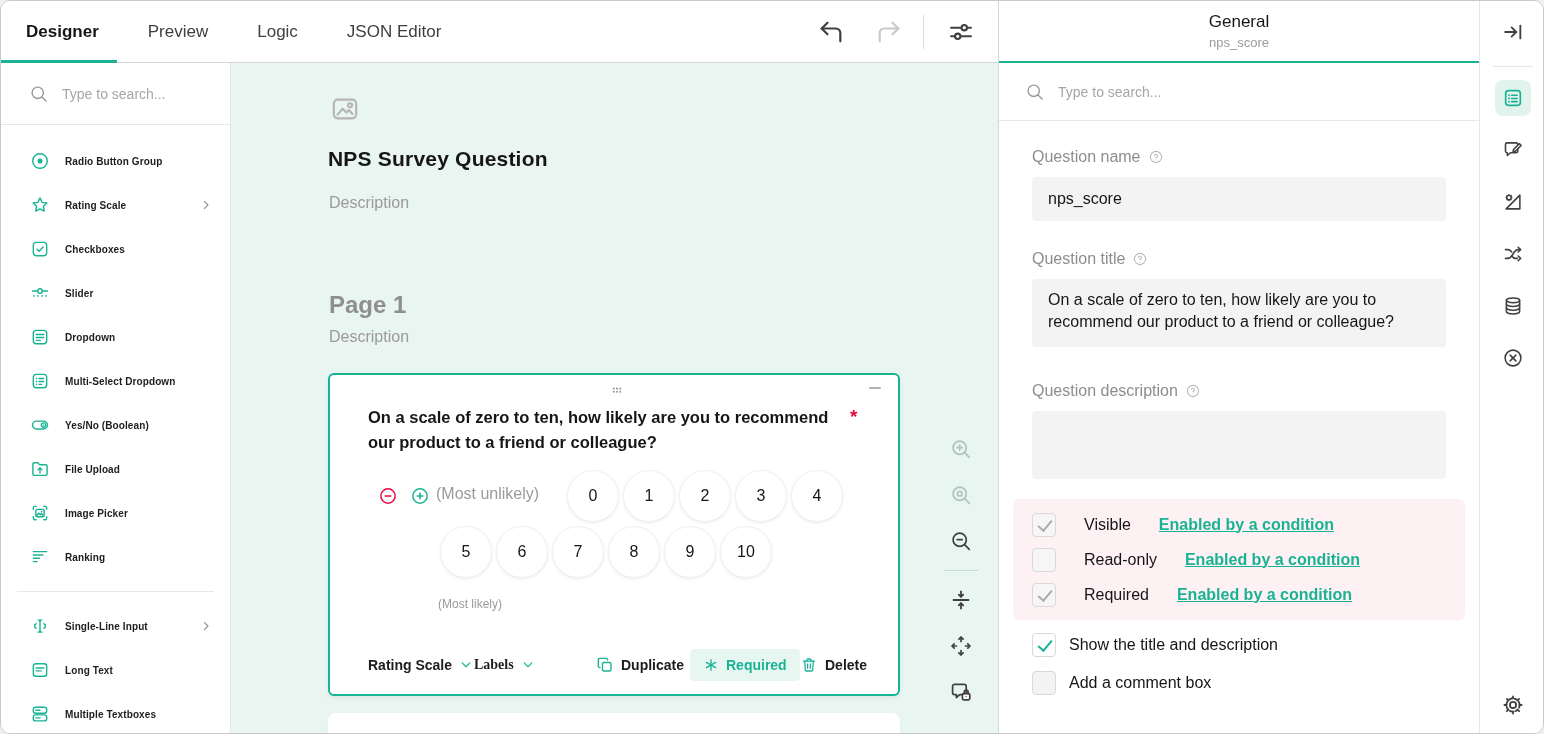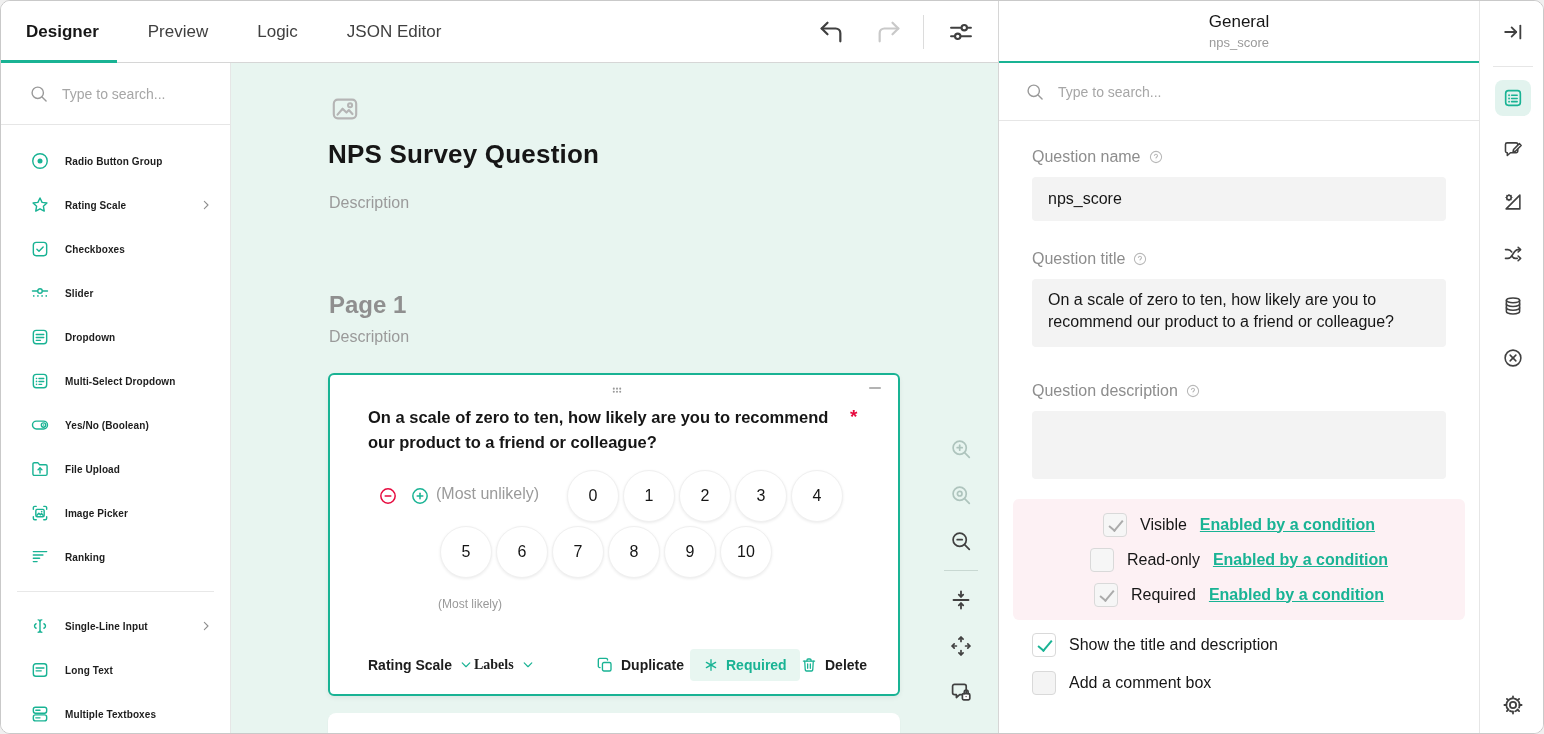--- a/index.html
+++ b/index.html
@@ -38,21 +38,21 @@
   .tb-items{padding-top:14px;}
   .tb-item{height:44px; display:flex; align-items:center; padding:0 16px 0 29px; gap:15px; cursor:pointer;}
   .tb-item .tbi{color:var(--accent,#19b394);}
   .tb-label{font-size:10px; font-weight:700; color:#1d1d1d; letter-spacing:.1px;}
   .tb-chevron{margin-left:auto; color:#8f8f8f;}
   .tb-divider{height:1px; background:#e8e8e8; margin:12px 16px;}
 
   
   .canvas{position:absolute; left:230px; top:62px; width:767px; bottom:0; background:var(--canvas_bg,#e8f5f0); overflow:hidden;}
   .logo-ph{left:98px; top:30px; width:32px; height:32px; color:#b5b5b5;}
-  .survey-title{left:97px; top:76px; font-size:26px; font-weight:700; color:#161616; letter-spacing:.2px;}
+  .survey-title{left:97px; top:84px; font-size:21px; font-weight:700; color:#161616; letter-spacing:.2px;}
   .survey-desc{left:98px; top:131px; font-size:16px; color:#9a9a9a;}
   .page-title{left:98px; top:228px; font-size:24px; font-weight:700; color:#8f8f8f;}
   .page-desc{left:98px; top:265px; font-size:16px; color:#9a9a9a;}
 
   .q-card{position:absolute; left:97px; top:310px; width:572px; height:323px; background:#fff;
     border:2px solid var(--accent,#19b394); border-radius:6px; box-shadow:0 2px 5px rgba(0,0,0,.06);}
   .drag-dots{left:276px; top:4px; width:22px; height:22px; color:#9a9a9a;}
   .min-dash{right:14px; top:4px; width:18px; height:18px; color:#9a9a9a;}
   .q-title{left:38px; top:30px; width:486px; font-size:16.5px; font-weight:700; color:#161616; line-height:25px;}
   .q-star{left:520px; top:31px; font-size:19px; font-weight:700; color:var(--danger,#e60a3e);}
@@ -96,21 +96,21 @@
   .pp-body{padding:0 33px;}
   .f-labelrow{display:flex; align-items:center; gap:7px; height:20px; font-size:16px; color:var(--label_gray,#8d8d8d);}
   .f-help{color:#b8b8b8;}
   .mt26{margin-top:26px;} .mt28{margin-top:28px;} .mt30{margin-top:30px;} .mt10{margin-top:10px;}
   .pp-input{width:100%; height:44px; background:var(--input_bg,#f3f3f3); border:0; border-radius:4px;
     font-size:16px; color:#161616; padding:0 16px; outline:none; font-family:"Liberation Sans",sans-serif;}
   .pp-area{width:100%; height:68px; background:var(--input_bg,#f3f3f3); border:0; border-radius:4px;
     font-size:16px; color:#161616; padding:10px 16px; outline:none; resize:none; line-height:22px;
     font-family:"Liberation Sans",sans-serif; overflow:hidden;}
   .pink{margin:16px -19px 0; padding:8px 19px; background:var(--pink_bg,#fdf1f4); border-radius:6px;}
-  .cond-row{height:35px; display:flex; align-items:center; gap:13px;justify-content:center;}
+  .cond-row{height:35px; display:flex; align-items:center; gap:28px;}
   .cond-label{font-size:16px; color:#161616;}
   .cond-link{font-size:16px; font-weight:700; color:var(--accent,#19b394); text-decoration:underline; cursor:pointer;}
   .toggles{margin-top:6px;}
   .toggle-row{height:38px; display:flex; align-items:center; gap:13px;}
   .toggle-label{font-size:16px; color:#161616;}
   .cb{width:24px; height:24px; border:1px solid #d9d9d9; border-radius:4px; background:#f4f4f4;
     position:relative; cursor:pointer; flex:0 0 auto;}
   .cb.checked::after{content:''; position:absolute; left:8px; top:3px; width:6px; height:12px;
     border-right:2px solid currentColor; border-bottom:2px solid currentColor; transform:rotate(40deg);}
   .cb.gray{color:#ababab; background:#f6f6f6;}

